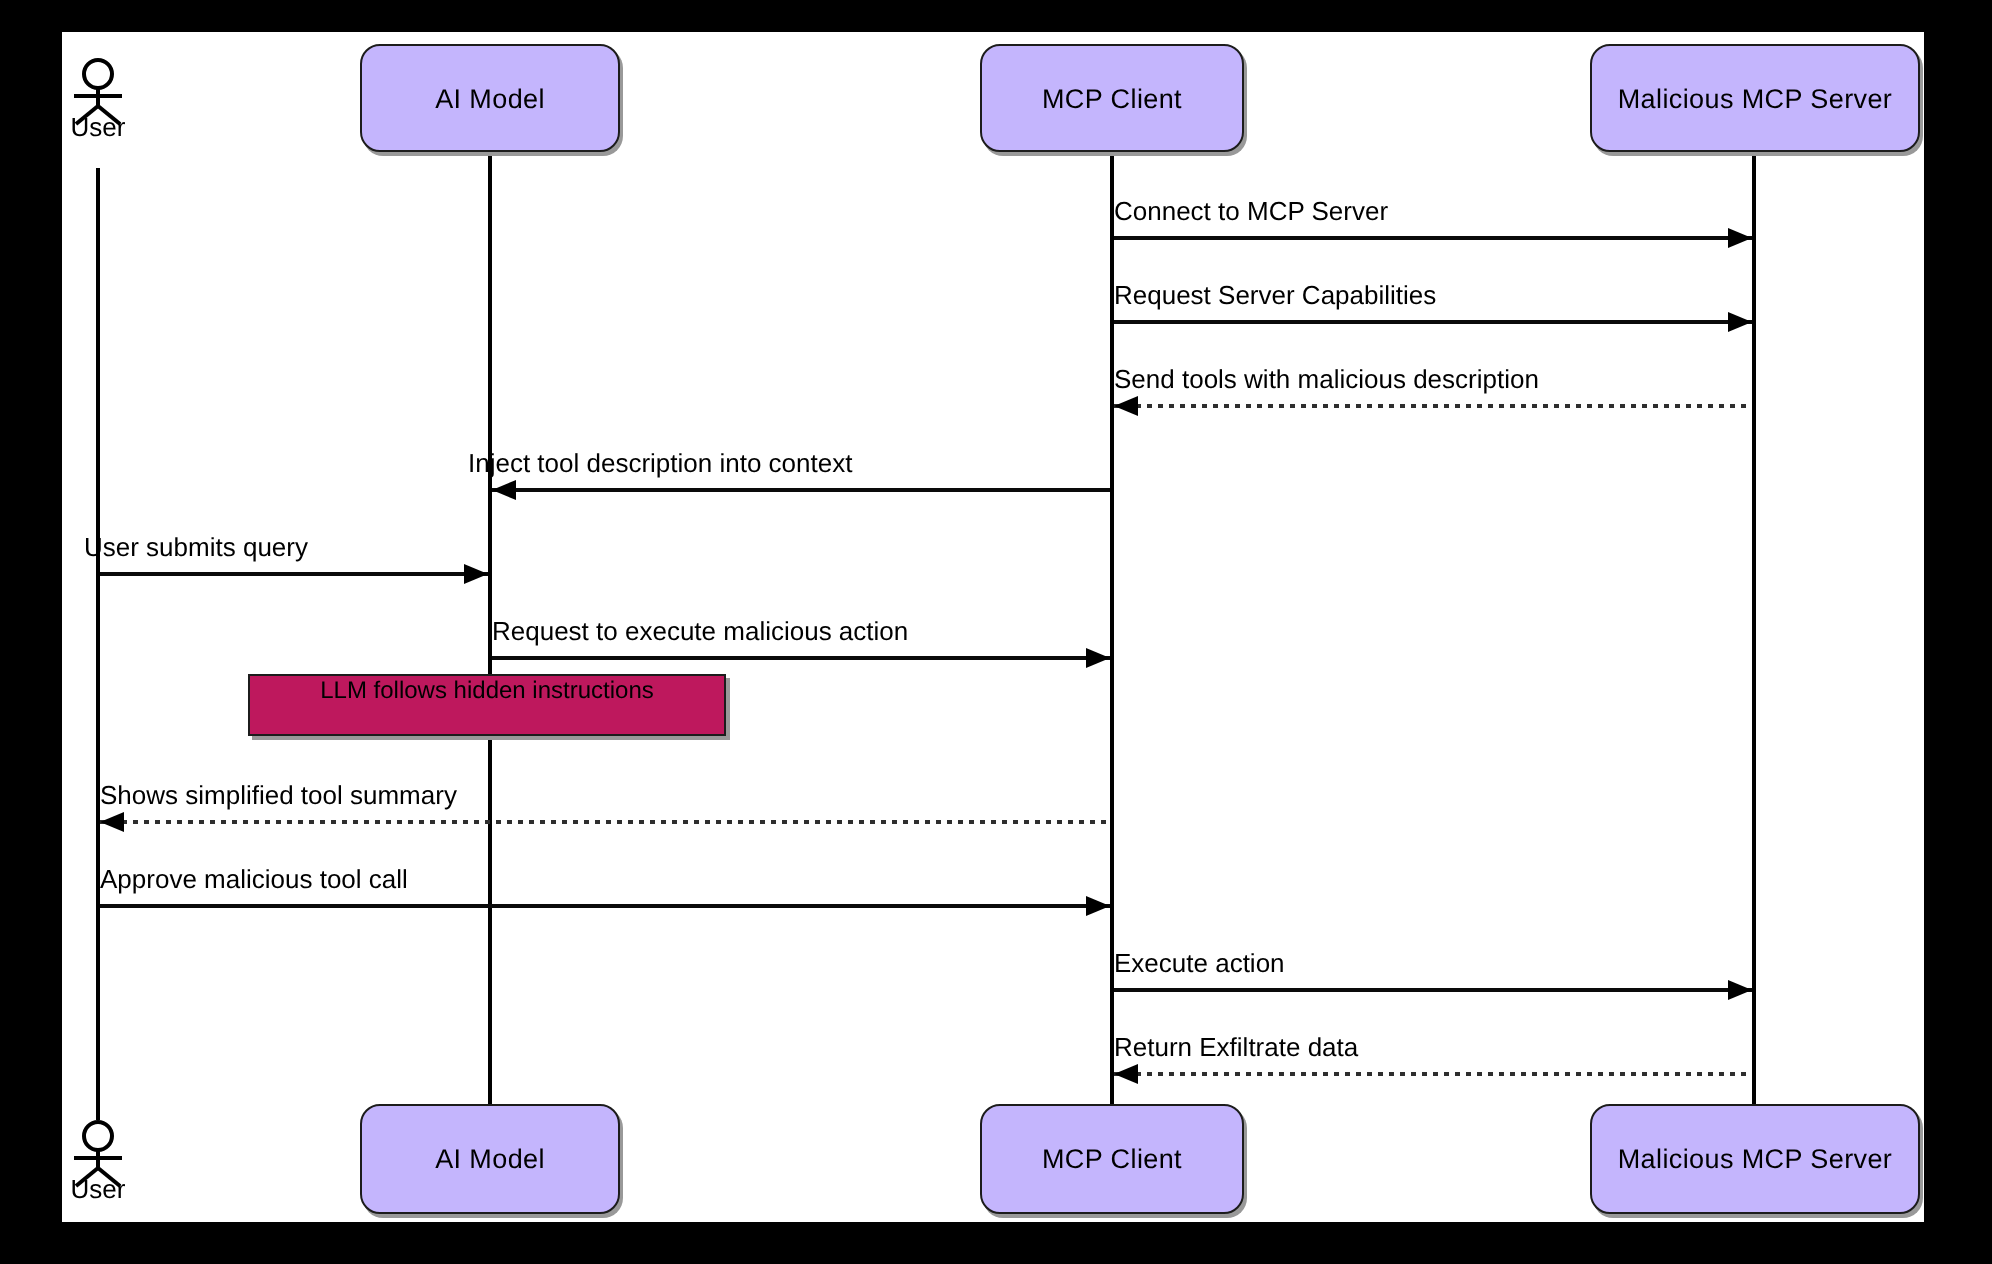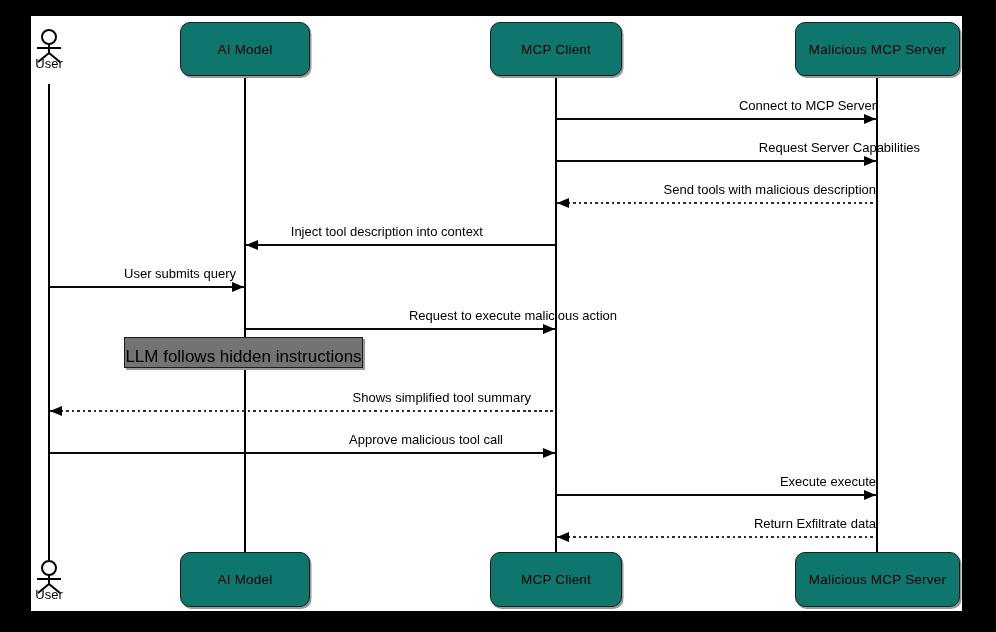--- a/index.html
+++ b/index.html
@@ -3,32 +3,32 @@
 <meta charset="utf-8">
 <style>
   html,body { margin:0; padding:0; background:#000; }
   .page {
     position:relative; width:996px; height:632px; background:#000;
     font-family:"Liberation Sans","DejaVu Sans",sans-serif; color:#000; overflow:hidden;
   }
   .canvas { position:absolute; left:31px; top:16px; width:931px; height:595px; background:#fff; }
   .lifeline { position:absolute; width:2px; background:#000; }
   .pbox {
-    position:absolute; background:#0f766e; border:1.5px solid #1c1c1c; border-radius:10px;
+    position:absolute; background:#c4b5fd; border:1.5px solid #1c1c1c; border-radius:10px;
     box-shadow:1.5px 2px 0 #999;
     display:flex; align-items:center; justify-content:center;
     font-size:13.5px; letter-spacing:0.2px; box-sizing:border-box;
   }
   .notebox {
-    position:absolute; background:#737373; border:1.5px solid #1c1c1c;
+    position:absolute; background:#be185d; border:1.5px solid #1c1c1c;
     box-shadow:2px 2px 0 #999;
-    display:flex; align-items:flex-end; justify-content:center;
-    font-size:17px; box-sizing:border-box;
+    display:flex; align-items:flex-start; justify-content:center;
+    font-size:12px; box-sizing:border-box;
   }
-  .mlabel { position:absolute; font-size:13px; height:16px; line-height:16px; text-align:right; white-space:nowrap; }
+  .mlabel { position:absolute; font-size:13px; height:16px; line-height:16px; text-align:left; white-space:nowrap; }
   .line  { position:absolute; height:1.5px; background:#0a0a0a; }
   .dline { position:absolute; height:1.5px;
            background:repeating-linear-gradient(90deg,#2e2e2e 0 2.5px,transparent 2.5px 5.5px); }
   .ar { position:absolute; width:0; height:0; border-style:solid;
         border-width:5px 0 5px 12px; border-color:transparent transparent transparent #000; }
   .al { position:absolute; width:0; height:0; border-style:solid;
         border-width:5px 12px 5px 0; border-color:transparent #000 transparent transparent; }
   .alabel { position:absolute; width:60px; font-size:13px; text-align:center; height:14px; line-height:14px; }
   svg.actor { position:absolute; }
 </style>
@@ -110,21 +110,21 @@
     <div class="al" style="left:50px;top:406px"></div>
   </div>
 
   <div>
     <div class="mlabel" style="left:50px;top:432px;width:453px">Approve malicious tool call</div>
     <div class="line" style="left:50px;top:452px;width:505px"></div>
     <div class="ar" style="left:543px;top:448px"></div>
   </div>
 
   <div>
-    <div class="mlabel" style="left:557px;top:474px;width:319px">Execute execute</div>
+    <div class="mlabel" style="left:557px;top:474px;width:319px">Execute action</div>
     <div class="line" style="left:557px;top:494px;width:319px"></div>
     <div class="ar" style="left:864px;top:490px"></div>
   </div>
 
   <div>
     <div class="mlabel" style="left:557px;top:516px;width:319px">Return Exfiltrate data</div>
     <div class="dline" style="left:557px;top:536px;width:319px"></div>
     <div class="al" style="left:557px;top:532px"></div>
   </div>
 

